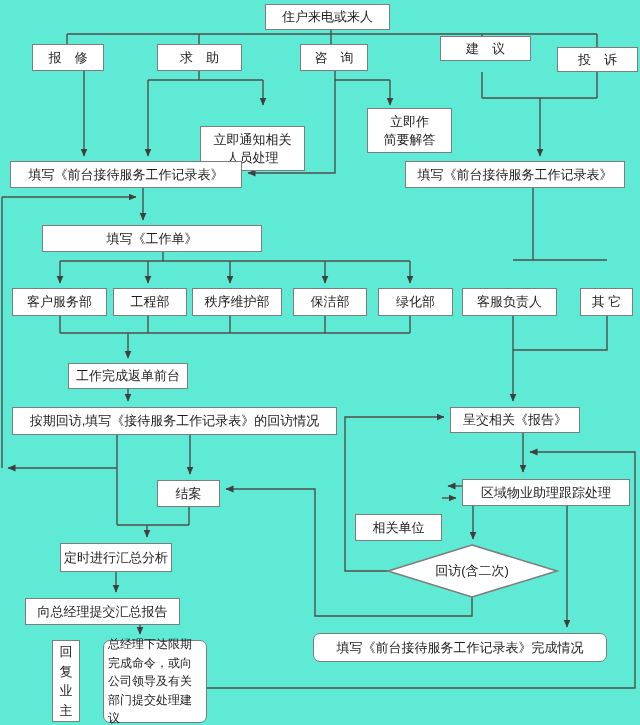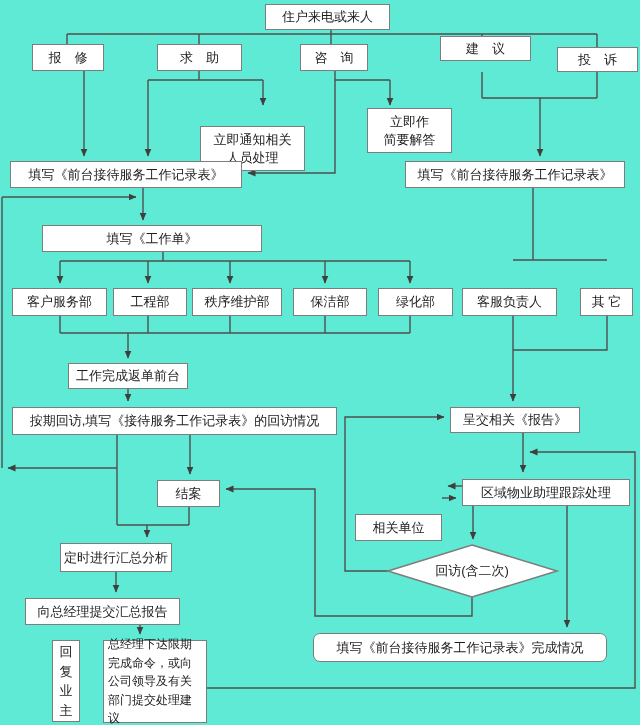--- a/index.html
+++ b/index.html
@@ -3,21 +3,21 @@
 <meta charset="utf-8">
 <style>
   html,body{margin:0;padding:0;background:#fff;}
   #stage{position:relative;width:640px;height:725px;background:#5eead4;overflow:hidden;
          font-family:Liberation Sans, sans-serif;}
   #wires{position:absolute;left:0;top:0;width:640px;height:725px;}
   .node{position:absolute;box-sizing:border-box;border:1.6px solid #7d7d7d;background:#fff;
         display:flex;align-items:center;justify-content:center;text-align:center;
         font-size:13px;line-height:1.32;color:#1c1c1c;white-space:pre-line;padding:1px 3px;}
   .node.plain{border:none;background:transparent;}
-  .node.left{text-align:left;justify-content:flex-start;font-size:12px;line-height:1.55;padding:2px 4px;}
+  .node.left{text-align:left;justify-content:flex-start;font-size:12px;line-height:1.55;padding:2px 4px;border-radius:7px;}
   .node.tall{line-height:1.5;}
   .watermark{position:absolute;left:428px;top:689px;font-size:21px;font-weight:bold;
              color:#3f3f3f;letter-spacing:1px;white-space:nowrap;}
 </style>
 </head>
 <body>
 
 <div id="stage">
 
   <svg id="wires" viewBox="0 0 640 725" xmlns="http://www.w3.org/2000/svg">

